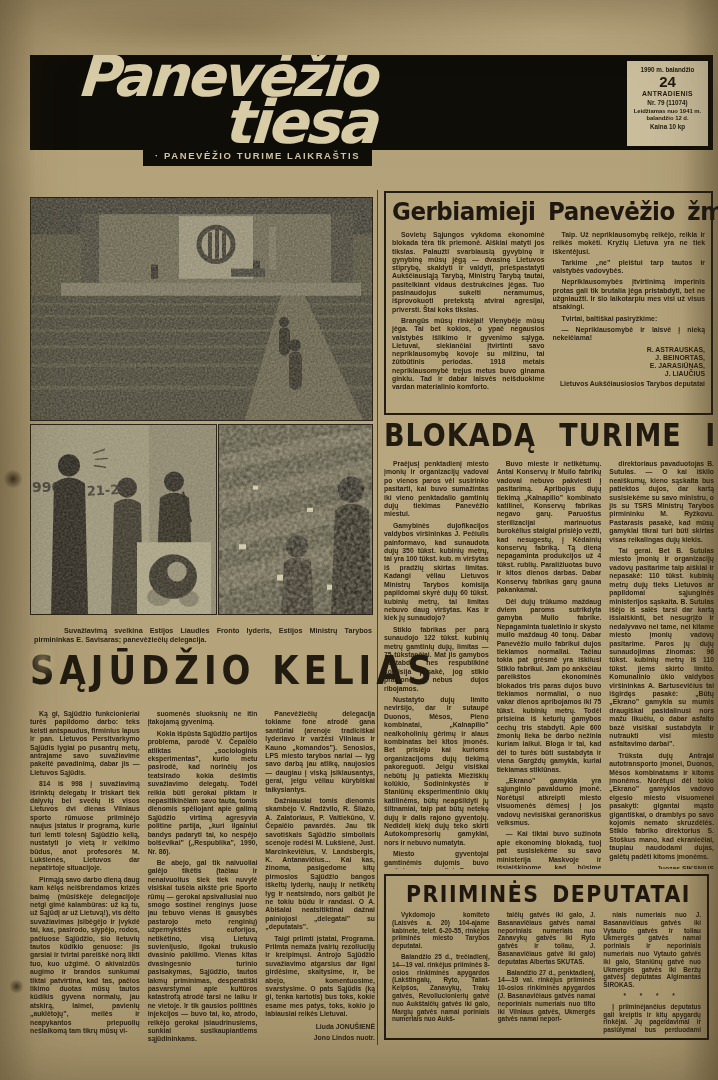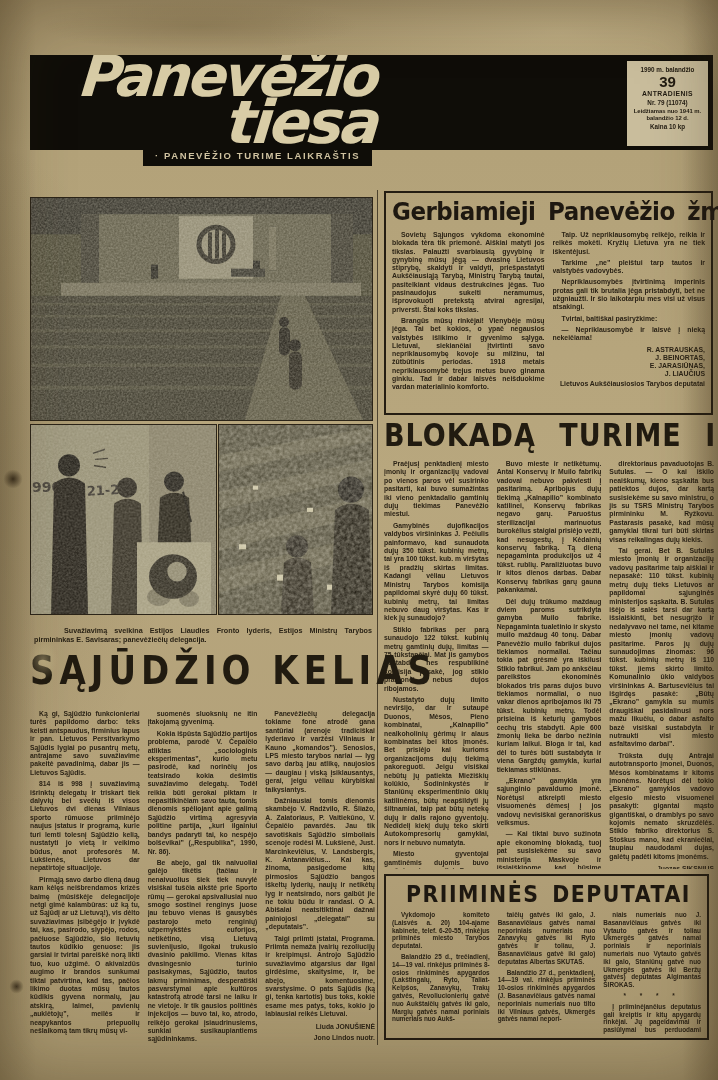--- a/index.html
+++ b/index.html
@@ -88,21 +88,21 @@
 
 <div id="page">
 
   <div class="abs masthead">
     <div class="mast-title mast-t1">Panevėžio</div>
     <div class="mast-title mast-t2">tiesa</div>
   </div>
   <div class="abs mast-strip">· PANEVĖŽIO TURIME LAIKRAŠTIS</div>
   <div class="abs datebox">
     <div class="d1">1990 m.  balandžio</div>
-    <div class="d2">39</div>
+    <div class="d2">24</div>
     <div class="d3">ANTRADIENIS</div>
     <div class="d4">Nr. 79 (11074)</div>
     <div class="d5">Leidžiamas nuo 1941 m. balandžio 12 d.</div>
     <div class="d6">Kaina 10 kp</div>
   </div>
 
   <div class="abs photo ph1">
     <svg viewBox="0 0 341 220" preserveAspectRatio="none">
       <defs>
         <filter id="g1" x="0" y="0" width="100%" height="100%">

